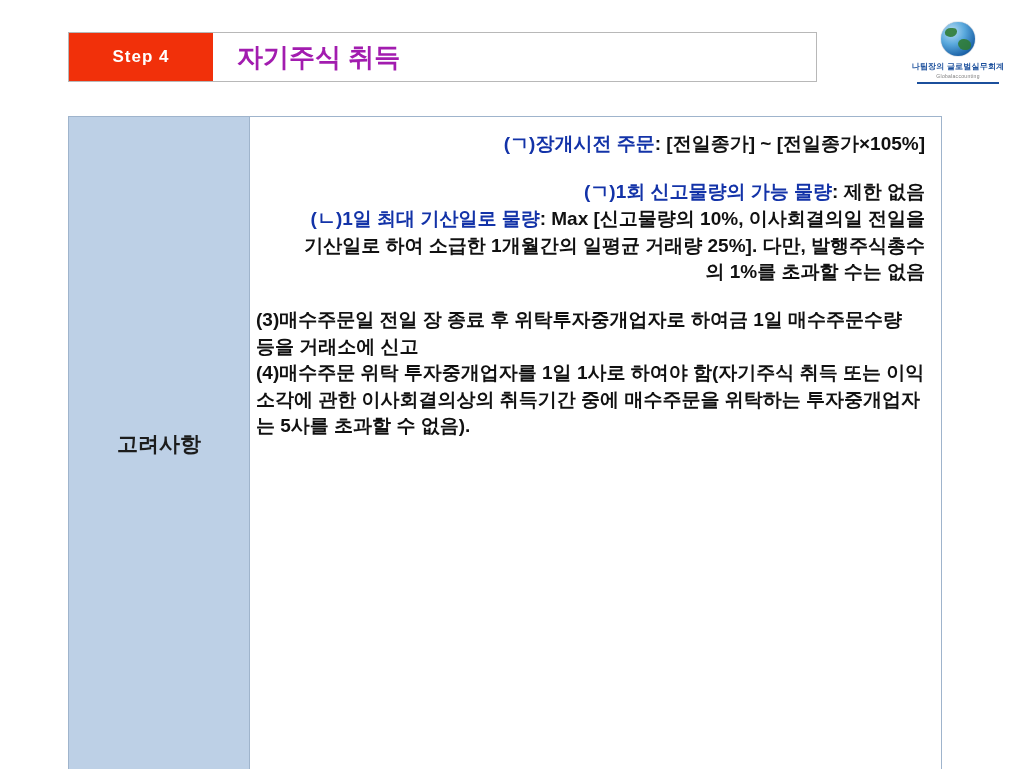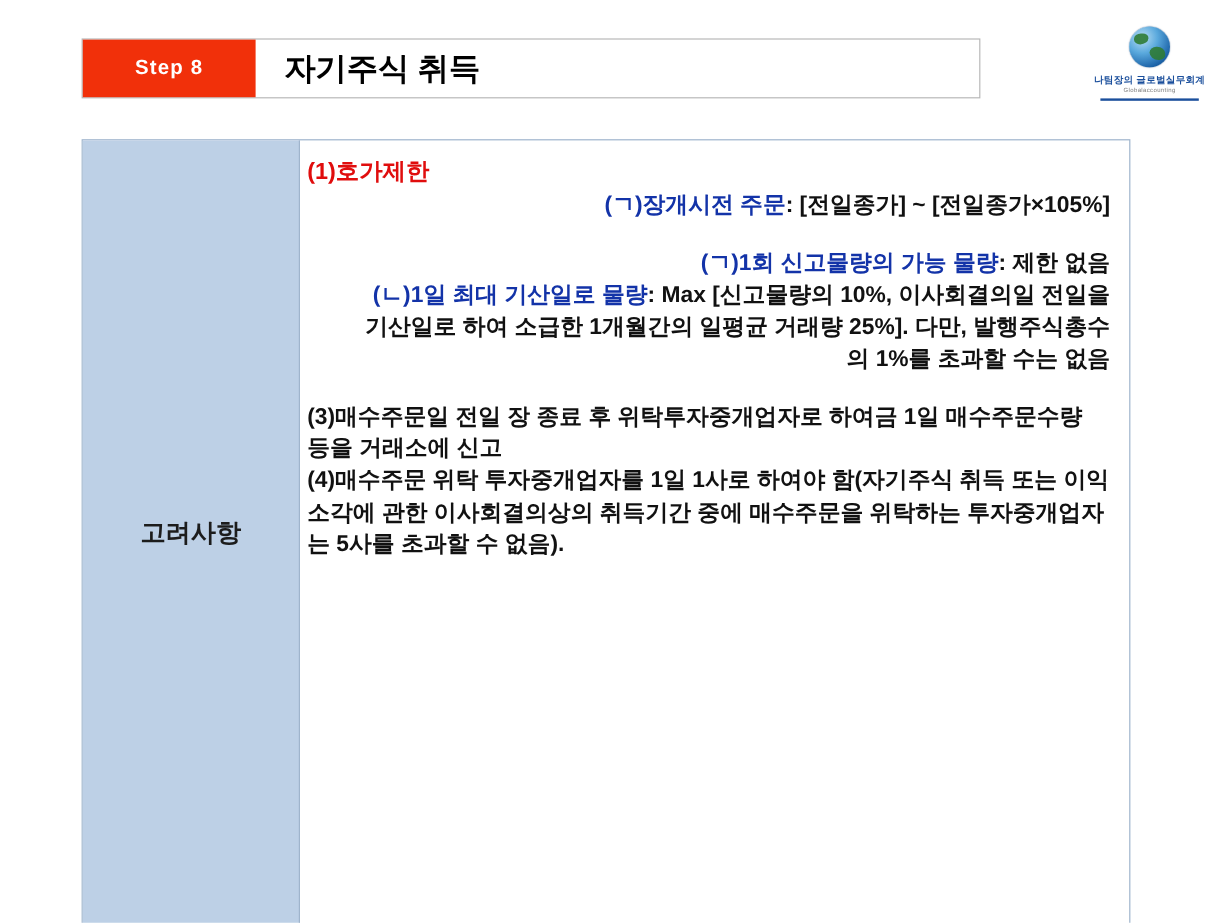--- a/index.html
+++ b/index.html
@@ -44,21 +44,21 @@
     align-items: center;
     justify-content: center;
   }
   .header-title {
     flex: 1;
     display: flex;
     align-items: center;
     padding-left: 24px;
     font-size: 26px;
     font-weight: bold;
-    color: #000000;
+    color: #a21caf;
     text-align: right;
   }
 
   
   .logo-wrap {
     position: absolute;
     left: 910px;
     top: 22px;
     width: 96px;
     text-align: center;
@@ -186,39 +186,38 @@
     padding-left: 34px;
     text-align: right;
   }
 </style>
 </head>
 <body>
 
 <div class="slide">
 
   <div class="header">
-    <div class="step-badge">Step 8</div>
+    <div class="step-badge">Step 4</div>
     <div class="header-title">자기주식 취득</div>
   </div>
 
   <div class="logo-wrap">
     <div class="globe"></div>
     <div class="logo-text">나팀장의 글로벌실무회계</div>
     <div class="logo-sub">Globalaccounting</div>
     <div class="logo-rule"></div>
   </div>
 
   <div class="table">
 
     <div class="col-label">고려사항</div>
 
     <div class="col-body">
 
       <div class="block gap">
-        <p class="head-line">(1)호가제한</p>
         <p class="sub-line hang"><span class="tag">(ㄱ)장개시전 주문</span><span class="body">: [전일종가] ~ [전일종가×105%]</span></p>
       </div>
 
       <div class="block gap">
         <p class="sub-line hang"><span class="tag">(ㄱ)1회 신고물량의 가능 물량</span><span class="body">: 제한 없음</span></p>
         <p class="sub-line hang"><span class="tag">(ㄴ)1일 최대 기산일로 물량</span><span class="body">: Max [신고물량의 10%, 이사회결의일 전일을 기산일로 하여 소급한 1개월간의 일평균 거래량 25%]. 다만, 발행주식총수의 1%를 초과할 수는 없음</span></p>
       </div>
 
       <p class="plain-line">(3)매수주문일 전일 장 종료 후 위탁투자중개업자로 하여금 1일 매수주문수량 등을 거래소에 신고</p>
       <p class="plain-line">(4)매수주문 위탁 투자중개업자를 1일 1사로 하여야 함(자기주식 취득 또는 이익소각에 관한 이사회결의상의 취득기간 중에 매수주문을 위탁하는 투자중개업자는 5사를 초과할 수 없음).</p>

